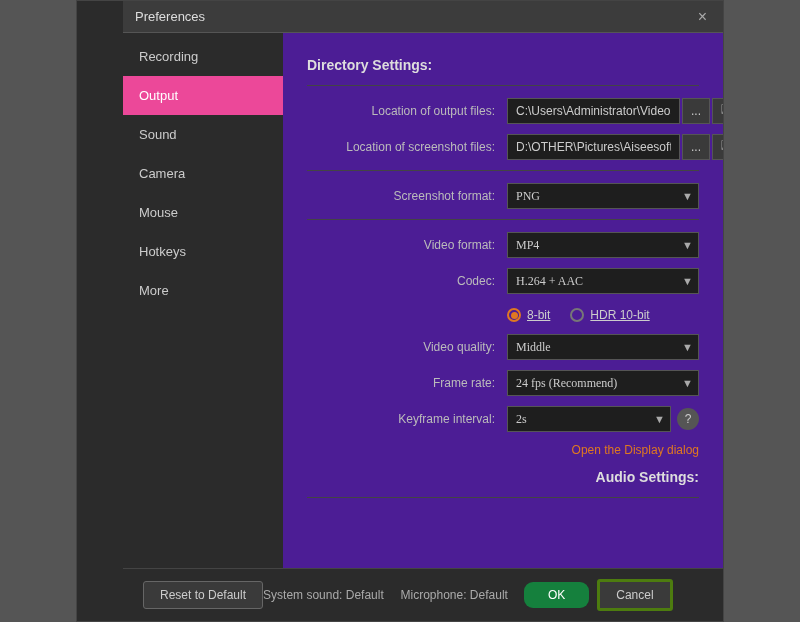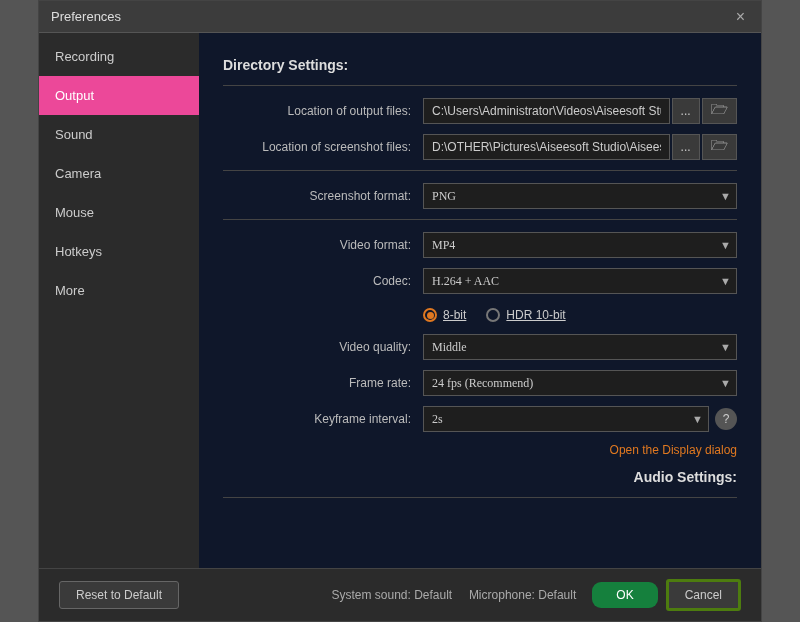--- a/index.html
+++ b/index.html
@@ -6,28 +6,29 @@
     body {
       background: #555;
       display: flex;
       align-items: center;
       justify-content: center;
       min-height: 100vh;
       font-family: 'Segoe UI', Arial, sans-serif;
       font-size: 13px;
     }
     .dialog {
-      width: 724px;
+      width: 648px;
       height: 622px;
       background: #2b2b2b;
       border: 1px solid #444;
       display: flex;
       flex-direction: column;
       color: #ccc;
       position: relative;
+      padding-left: 46px;
     }
     .title-bar {
       background: #3c3c3c;
       height: 32px;
       display: flex;
       align-items: center;
       justify-content: space-between;
       padding: 0 12px;
       border-bottom: 1px solid #555;
       flex-shrink: 0;
@@ -63,21 +64,21 @@
       font-size: 13px;
     }
     .sidebar-item.active {
       background: #ec4899;
       color: #fff;
     }
     .content-area {
       flex: 1;
       overflow-y: auto;
       padding: 16px 24px;
-      background: #0f172a;
+      background: #4c1d95;
     }
     .content-area::-webkit-scrollbar { width: 8px; }
     .content-area::-webkit-scrollbar-track { background: #222; }
     .content-area::-webkit-scrollbar-thumb { background: #555; border-radius: 4px; }
     .section-title {
       color: #ddd;
       font-size: 14px;
       font-weight: 600;
       margin-bottom: 12px;
       margin-top: 8px;
@@ -221,21 +222,20 @@
       margin-left: 6px;
       flex-shrink: 0;
     }
     .open-display-link {
       text-align: right;
       margin-bottom: 8px;
     }
     .footer {
       display: flex;
       align-items: center;
-      justify-content: space-between;
       padding: 10px 20px;
       border-top: 1px solid #444;
       background: #2b2b2b;
       flex-shrink: 0;
     }
     .footer-right {
       display: flex;
       align-items: center;
       gap: 8px;
     }

